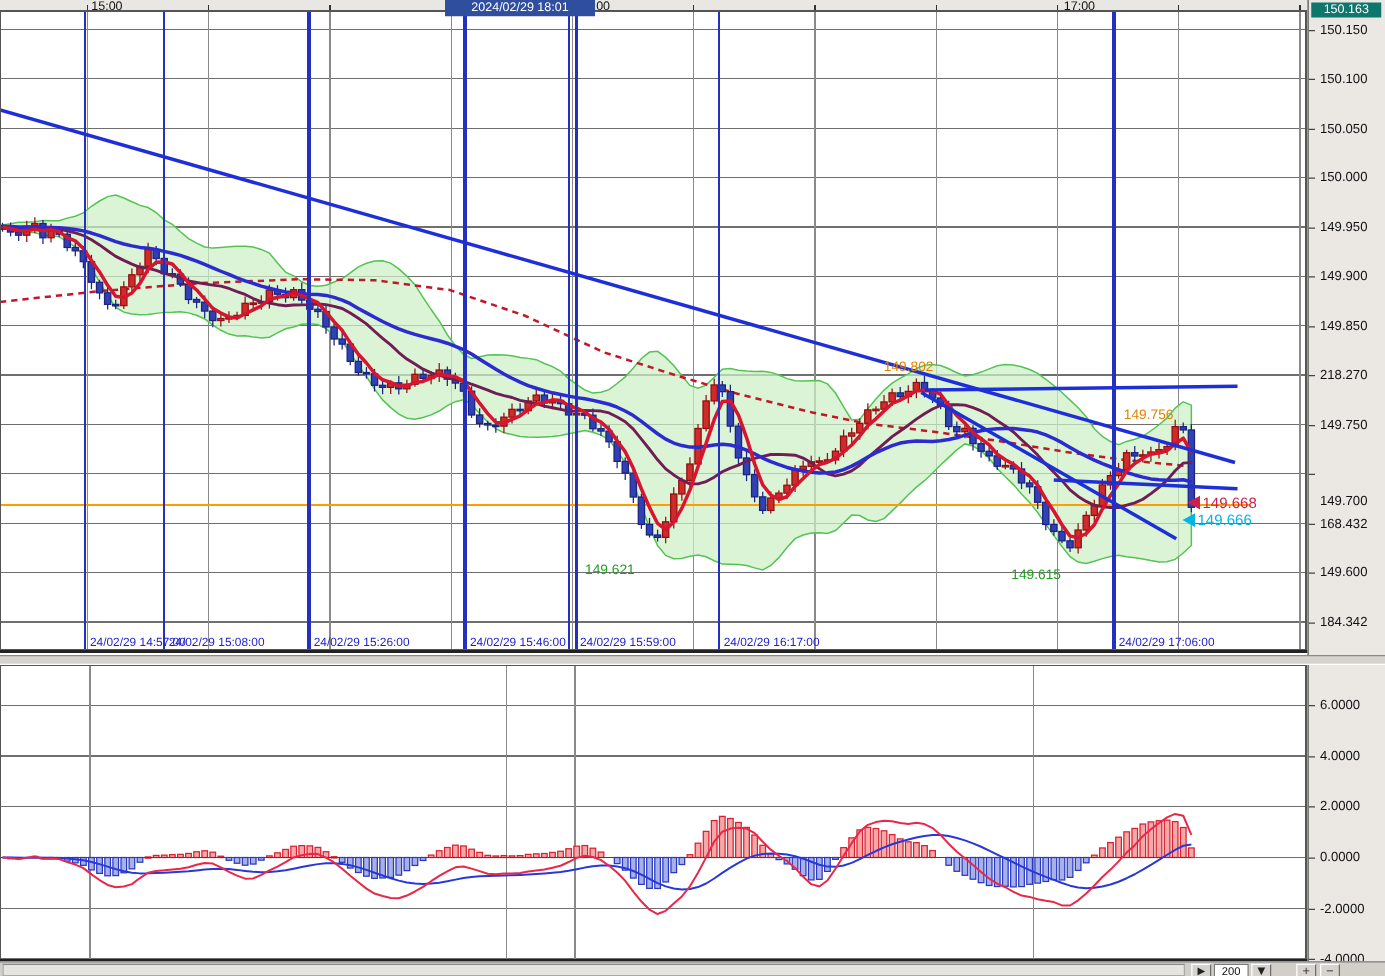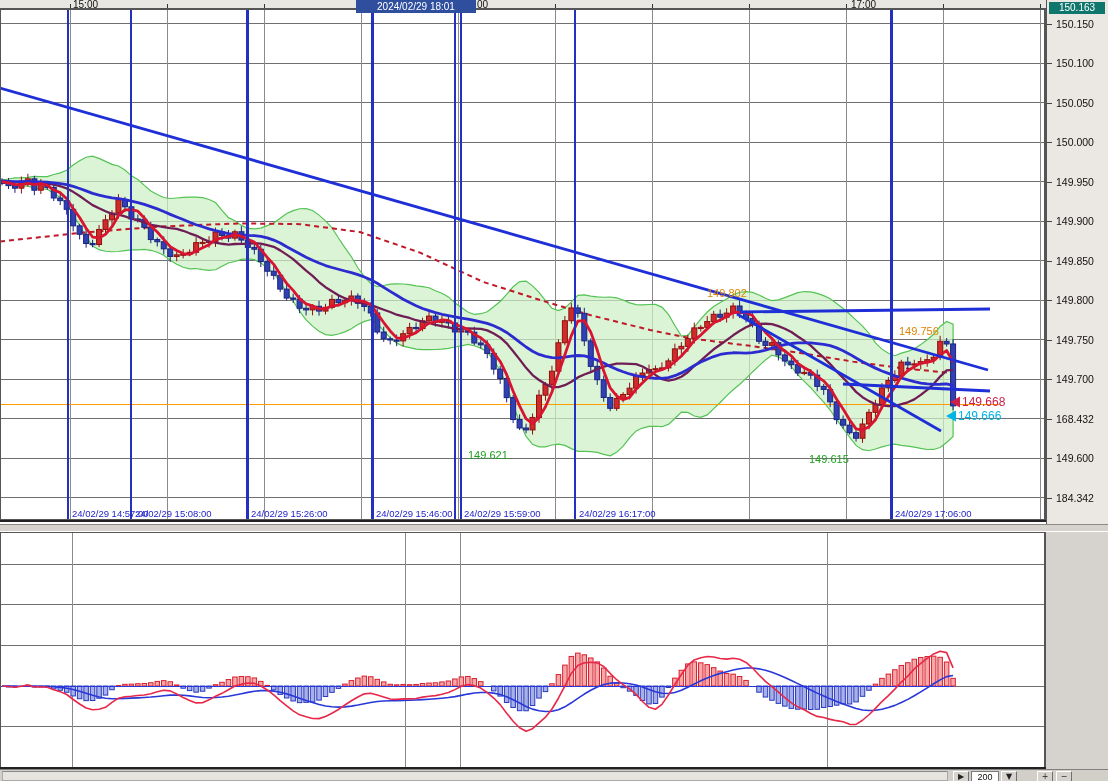--- a/index.html
+++ b/index.html
@@ -425,25 +425,25 @@
       <div class="tick-label" style="top: 96.5px;">150.050</div>
       <div class="tick-mark" style="top: 102.5px;"></div>
       <div class="tick-label" style="top: 136px;">150.000</div>
       <div class="tick-mark" style="top: 142px;"></div>
       <div class="tick-label" style="top: 175.5px;">149.950</div>
       <div class="tick-mark" style="top: 181.5px;"></div>
       <div class="tick-label" style="top: 215px;">149.900</div>
       <div class="tick-mark" style="top: 221px;"></div>
       <div class="tick-label" style="top: 254.5px;">149.850</div>
       <div class="tick-mark" style="top: 260.5px;"></div>
-      <div class="tick-label" style="top: 294px;">149.800</div>
+      <div class="tick-label" style="top: 294px;">218.270</div>
       <div class="tick-mark" style="top: 300px;"></div>
       <div class="tick-label" style="top: 333.5px;">149.750</div>
       <div class="tick-mark" style="top: 339.5px;"></div>
-      <div class="tick-label" style="top: 373px; text-align: right;">149.700</div>
+      <div class="tick-label" style="top: 395px; text-align: right;">149.700</div>
       <div class="tick-mark" style="top: 379px;"></div>
       <div class="tick-label" style="top: 412.5px;">168.432</div>
       <div class="tick-mark" style="top: 418.5px;"></div>
       <div class="tick-label" style="top: 452px;">149.600</div>
       <div class="tick-mark" style="top: 458px;"></div>
       <div class="tick-label" style="top: 491.5px;">184.342</div>
       <div class="tick-mark" style="top: 497.5px;"></div>
     </div>
 
   <div id="separator"></div>
@@ -605,20 +605,34 @@
         <rect x="937.9" y="125.3001317374105" width="4.5" height="28.699868262589504" fill="#f6a8a8" stroke="#d82030" stroke-width="1"></rect>
         <rect x="944.37" y="130.01256329493702" width="4.5" height="23.987436705062976" fill="#f6a8a8" stroke="#d82030" stroke-width="1"></rect>
         <rect x="950.8399999999999" y="146.34868091135866" width="4.5" height="7.651319088641344" fill="#f6a8a8" stroke="#d82030" stroke-width="1"></rect>
       </g>
       <line x1="0" y1="154" x2="953.0899999999999" y2="154" stroke="#2838d8" stroke-width="1" shape-rendering="crispEdges"></line>
       <polyline points="2,154 8.469999999999999,154.0560730855547 14.94,154.19973166293593 21.41,154.19908955600363 27.88,154.07357341086595 34.35,154.17893504343277 40.82,154.25050792949526 47.29,154.37151729445188 53.76,154.77420709615134 60.23,155.35835613532615 66.7,156.21544923947454 73.17,157.57012887680318 79.64,159.30421428878103 86.11,161.30236217654266 92.58,163.2818529679881 99.05,164.94912230919226 105.52,166.188874618612 111.99,166.70069641113173 118.46,166.6393833879492 124.92999999999999,166.41149335592706 131.4,166.15528401684534 137.87,165.840032636706 144.34,165.49610068072462 150.81,165.05245699589534 157.28,164.42675939476496 163.75,163.69461732915147 170.22,163.11516680675248 176.69,162.97511203424358 183.16,163.27825910523 189.63,163.90559137500327 196.1,164.74709591172194 202.57,165.4625511583084 209.04,165.74938439749684 215.51,165.57207301526793 221.98,165.06462017262479 228.45,164.1846874887677 234.92,162.95899693276093 241.39,161.66276905030932 247.85999999999999,160.39509497469274 254.32999999999998,159.29666923741843 260.8,158.66614291678937 267.27,158.58093264819323 273.74,159.1079876766808 280.21,160.25488411166037 286.68,161.887710563579 293.15,163.92644684427245 299.62,166.19653088963867 306.09,168.4299481218551 312.56,170.59365637686295 319.03,172.51769657783294 325.5,173.94715412430304 331.96999999999997,174.8157908613988 338.44,175.14034243694863 344.90999999999997,174.8787389167471 351.38,174.1416074432024 357.84999999999997,173.05222279447523 364.32,171.7061226555832 370.78999999999996,170.44525549790444 377.26,169.54037632596416 383.72999999999996,168.98465972748113 390.2,168.7489698479929 396.66999999999996,168.58354613880704 403.14,168.3741501727501 409.60999999999996,168.19652199105988 416.08,167.98895909882228 422.55,167.64834104962785 429.02,167.24768343097006 435.49,166.81291486976895 441.96,166.25837415443283 448.43,165.57857947947525 454.9,164.6232570678918 461.37,163.38677077295412 467.84,162.0857175435072 474.31,161.0714480854514 480.78,160.47709800715154 487.25,160.4885920416269 493.71999999999997,161.1566315458777 500.19,162.53473101919 506.65999999999997,164.77782585210767 513.13,167.7096055112702 519.6,171.07595306449977 526.0699999999999,174.45400060547826 532.54,177.1199319848287 539.01,178.77127067747972 545.48,179.53554102643403 551.9499999999999,179.23107511696284 558.42,177.66900321286693 564.89,174.81818888138977 571.36,170.78675072551144 577.8299999999999,166.30086341220436 584.3,162.0479397610397 590.77,158.22667288905262 597.24,154.94378233793233 603.7099999999999,152.49385611807517 610.18,151.16143642842383 616.65,150.7501989135129 623.12,150.98038224429604 629.59,151.67934229046725 636.06,152.96113777128966 642.53,154.94439929034178 649,157.38921678474838 655.47,159.77269019872926 661.9399999999999,161.2902416297145 668.41,161.49514530504095 674.88,160.41918135966736 681.35,158.27510906812702 687.8199999999999,155.26610550196904 694.29,151.98027368885042 700.76,148.8225043548302 707.23,145.90921243614338 713.6999999999999,143.40633722669264 720.17,141.373878372184 726.64,139.66453673974524 733.11,138.0457683587225 739.5799999999999,136.74904396731006 746.05,135.99048472963622 752.52,135.99444381592716 758.99,136.84061152047977 765.4599999999999,138.34475041673312 771.93,140.28718352089598 778.4,142.65640390336648 784.87,145.4017770336204 791.3399999999999,148.45395287401527 797.81,151.62119132043583 804.28,154.7628866129082 810.75,157.96930125040313 817.2199999999999,161.14237691262917 823.6899999999999,164.06687890271246 830.16,166.8628202759694 836.63,169.47865828924978 843.1,171.90128811388826 849.5699999999999,174.35484230842047 856.04,176.52359443670474 862.51,177.93005499152358 868.98,178.50890454837895 875.4499999999999,178.2557504660682 881.92,177.2127704371075 888.39,175.58759753109285 894.86,173.37193034255188 901.3299999999999,170.57226773756034 907.8,167.39735610630902 914.27,163.7450125585145 920.74,159.86312099963186 927.2099999999999,155.84480247043933 933.68,151.77835699673116 940.15,147.86473859728713 946.62,144.5937245011422 953.0899999999999,143.55036280723655" fill="none" stroke="#2838d8" stroke-width="1.6" stroke-linejoin="round"></polyline>
       <polyline points="2,154 8.469999999999999,154.46727571295582 14.94,155.25322789706507 21.41,154.1943807718333 27.88,153.15312167985635 34.35,154.95158701558935 40.82,154.77537576062014 47.29,155.25891930413383 53.76,157.7272656419475 60.23,159.64211575594132 66.7,162.50079866989608 73.17,167.50444621721329 79.64,172.0208406432852 86.11,175.95544668679446 92.58,177.7981187719214 99.05,177.17576414468948 105.52,175.28039155435687 111.99,170.454056222943 118.46,166.18975455127747 124.92999999999999,164.74029978776457 131.4,164.27641553024603 137.87,163.52818918235099 144.34,162.97393300352775 150.81,161.79906997381383 157.28,159.83831031980887 163.75,158.3255755146526 170.22,158.86586297582653 176.69,161.94804370251154 183.16,165.50133762579713 189.63,168.50602802000725 196.1,170.91812918099234 202.57,170.70922296660902 209.04,167.85282815154525 215.51,164.27178954558943 221.98,161.343299326575 228.45,157.73184780714905 234.92,153.97059952204452 241.39,152.15709791233107 247.85999999999999,151.09881842017106 254.32999999999998,151.24154716407344 260.8,154.04228323217617 267.27,157.95605734515487 273.74,162.9730578855899 280.21,168.66545796817718 286.68,173.86177121098223 293.15,178.8771795693576 299.62,182.84381388899095 306.09,184.80834115810893 312.56,186.46085024692067 319.03,186.62732471827934 325.5,184.42984279841713 331.96999999999997,181.18579360010114 338.44,177.52038732431402 344.90999999999997,172.96031310193578 351.38,168.7359766372079 357.84999999999997,165.0634020371427 364.32,161.8347216370415 370.78999999999996,161.19889634159375 377.26,162.90459573173536 383.72999999999996,164.90940467193897 390.2,167.02057739841257 396.66999999999996,167.37043893811062 403.14,166.83857975499927 409.60999999999996,166.8939153253315 416.08,166.46683122241333 422.55,165.1504753555354 429.02,164.30952756081274 435.49,163.62461208762753 441.96,162.19174224196797 448.43,160.59341852978648 454.9,157.61755938294644 461.37,154.31920461007786 467.84,152.54466052756314 474.31,153.63347205970874 480.78,156.11853076628597 487.25,160.57288162777957 493.71999999999997,166.05558791038345 500.19,172.64079382348012 506.65999999999997,181.22718796017065 513.13,189.20932301179556 519.6,195.76250178818322 526.0699999999999,199.22634923932057 532.54,196.6700954333985 539.01,190.88108775692064 545.48,185.14019025209893 551.9499999999999,176.99832511417412 558.42,166.21380924949688 564.89,153.91221711722395 571.36,141.22287091573693 577.8299999999999,133.40435644795247 584.3,130.85983298583218 590.77,130.20404916114737 597.24,130.86925162971704 603.7099999999999,134.52773050578915 610.18,141.39035870431408 616.65,147.7344571374992 623.12,152.66839333670578 629.59,156.80504929572294 636.06,162.36097129732073 642.53,169.4883170967238 649,175.31787841039696 655.47,177.25149523458904 661.9399999999999,172.41895212360618 668.41,162.9977722574351 674.88,152.52877909359424 681.35,142.55191226349794 687.8199999999999,133.20007935014382 694.29,127.8841737259805 700.76,125.66552923868171 707.23,124.54507169910686 713.6999999999999,125.05191902405397 720.17,126.46918010578737 726.64,127.12936476852765 733.11,126.17480023122246 739.5799999999999,127.23973176361869 746.05,130.42771698669475 752.52,136.02347711539406 758.99,143.0458413538656 765.4599999999999,149.3751023225909 771.93,154.5316929514237 778.4,160.03068670815009 784.87,165.53451332214922 791.3399999999999,170.8365757035777 797.81,174.84760659418663 804.28,177.80198542437233 810.75,181.48300859203263 817.2199999999999,184.41159843562002 823.6899999999999,185.51322682998986 830.16,187.36639034652032 836.63,188.66147038663914 843.1,189.6672401612372 849.5699999999999,192.34757306832327 856.04,192.42777671078937 862.51,188.2440990601951 868.98,182.75380129865178 875.4499999999999,176.39928719578933 881.92,169.564250224729 888.39,163.66966288698544 894.86,157.12370429325142 901.3299999999999,150.04140863428893 907.8,144.11467081046615 914.27,136.9611598746879 920.74,131.39591623449263 927.2099999999999,126.37713325636065 933.68,121.95775685620465 940.15,119.16487033469764 946.62,120.60628779607922 953.0899999999999,135.8990437185952" fill="none" stroke="#e82848" stroke-width="1.6" stroke-linejoin="round"></polyline>
       <rect x="0" y="0" width="1045" height="236" fill="none" stroke="#555555" stroke-width="1.5" shape-rendering="crispEdges"></rect>
       <line x1="0" y1="236" x2="1046" y2="236" stroke="#222" stroke-width="2" shape-rendering="crispEdges"></line>
     </svg>
+  <div id="osc-axis">
+      <div class="tick-label" style="top: 26.2px;">6.0000</div>
+      <div class="tick-mark" style="top: 32.2px;"></div>
+      <div class="tick-label" style="top: 66.8px;">4.0000</div>
+      <div class="tick-mark" style="top: 72.8px;"></div>
+      <div class="tick-label" style="top: 107.4px;">2.0000</div>
+      <div class="tick-mark" style="top: 113.4px;"></div>
+      <div class="tick-label" style="top: 148px;">0.0000</div>
+      <div class="tick-mark" style="top: 154px;"></div>
+      <div class="tick-label" style="top: 188.6px;">-2.0000</div>
+      <div class="tick-mark" style="top: 194.6px;"></div>
+      <div class="tick-label" style="top: 229.2px;">-4.0000</div>
+      <div class="tick-mark" style="top: 235.2px;"></div>
+    </div>
 
   <div id="bottom-bar">
     <div class="track"></div>
     <button class="tb-btn" id="btn-right">▶</button>
     <div id="period-box">200</div>
     <button class="tb-btn" id="btn-drop">▼</button>
     <button class="tb-btn" id="btn-plus">+</button>
     <button class="tb-btn" id="btn-minus">−</button>
   </div>
 </div>

